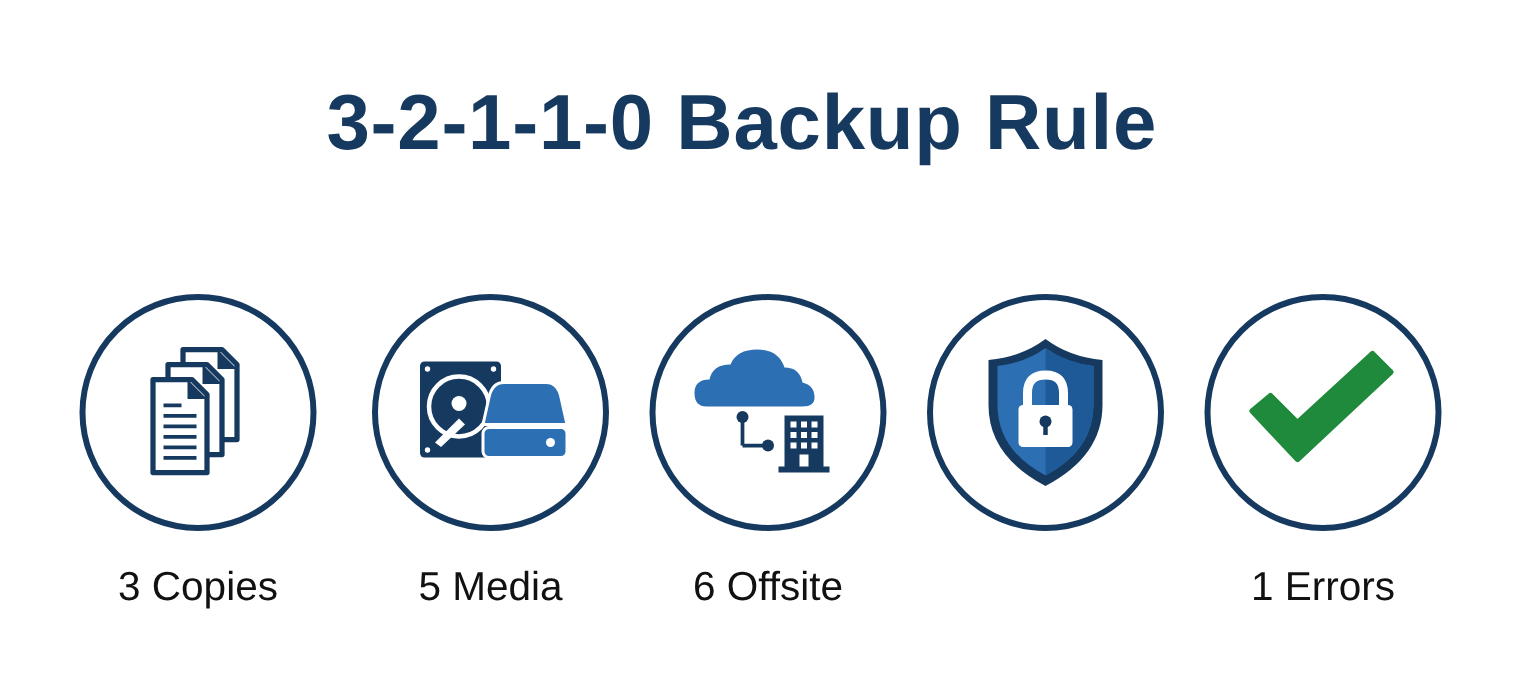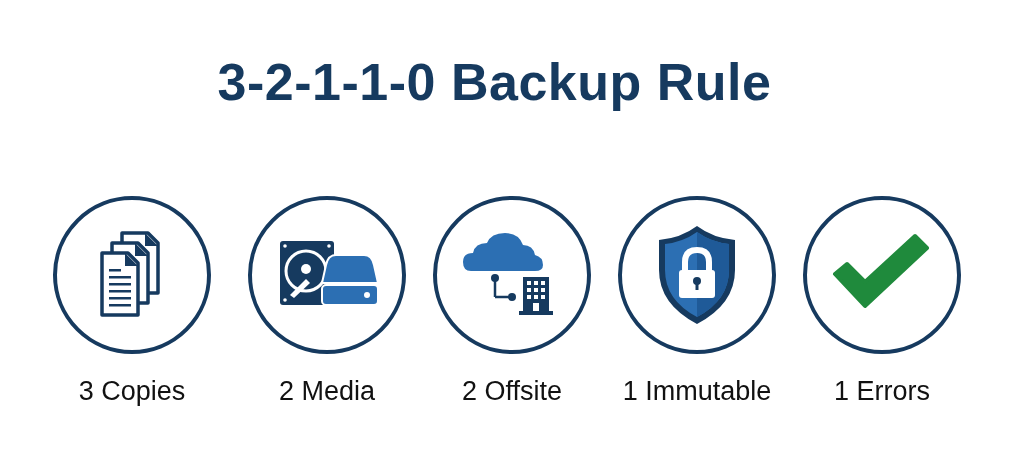--- a/index.html
+++ b/index.html
@@ -48,21 +48,21 @@
       <circle cx="13" cy="75" r="1.8" fill="#fff"></circle>
       <circle cx="57" cy="75" r="1.8" fill="#fff"></circle>
       <circle cx="34" cy="46" r="20" fill="none" stroke="#fff" stroke-width="3"></circle>
       <circle cx="34" cy="44" r="5" fill="#fff"></circle>
       <path d="M18 70 L34 54 L38 58 L22 73 Z" fill="#fff"></path>
       <path d="M54 40 Q56 30 64 30 H92 Q100 30 102 40 L106 58 H50 Z" fill="#2c6fb3" stroke="#fff" stroke-width="2"></path>
       <rect x="50" y="60" width="56" height="20" rx="4" fill="#2c6fb3" stroke="#fff" stroke-width="2"></rect>
       <circle cx="95" cy="70" r="3" fill="#fff"></circle>
     </svg>
   </div>
-  <div class="label">2 Media</div>
+  <div class="label">5 Media</div>
 </div>
 
 <div class="item" style="left:427px;">
   <div class="circle">
     <svg width="110" height="100" viewBox="0 0 110 100">
       <path d="M14 46 Q6 46 6 37 Q6 28 16 28 Q18 18 30 18 Q34 8 48 8 Q62 8 66 20 Q76 20 78 30 Q86 32 86 40 Q86 46 78 46 Z" fill="#2c6fb3"></path>
       <g stroke="#163a5f" stroke-width="2.5" fill="none">
         <line x1="38" y1="52" x2="38" y2="72"></line>
         <line x1="38" y1="72" x2="54" y2="72"></line>
       </g>
@@ -77,36 +77,35 @@
         <rect x="70" y="63" width="4" height="4"></rect>
           <rect x="77" y="63" width="4" height="4"></rect>
           <rect x="84" y="63" width="4" height="4"></rect>
         <rect x="70" y="70" width="4" height="4"></rect>
           <rect x="77" y="70" width="4" height="4"></rect>
           <rect x="84" y="70" width="4" height="4"></rect>
         <rect x="76" y="78" width="6" height="8"></rect>
       </g>
     </svg>
   </div>
-  <div class="label">2 Offsite</div>
+  <div class="label">6 Offsite</div>
 </div>
 
 <div class="item" style="left:612px;">
   <div class="circle">
     <svg width="100" height="110" viewBox="0 0 100 110">
       <path d="M50 6 Q66 18 88 20 V50 Q88 84 50 104 Q12 84 12 50 V20 Q34 18 50 6 Z" fill="#163a5f"></path>
       <path d="M50 12 Q64 22 82 24 V50 Q82 80 50 97 Q18 80 18 50 V24 Q36 22 50 12 Z" fill="#2c6fb3"></path>
       <path d="M50 12 Q64 22 82 24 V50 Q82 80 50 97 Z" fill="#1f5a98"></path>
       <path d="M38 52 V42 Q38 30 50 30 Q62 30 62 42 V52" fill="none" stroke="#fff" stroke-width="6"></path>
       <rect x="32" y="50" width="36" height="28" rx="3" fill="#fff"></rect>
       <circle cx="50" cy="61" r="4" fill="#163a5f"></circle>
       <rect x="48.5" y="62" width="3" height="8" fill="#163a5f"></rect>
     </svg>
   </div>
-  <div class="label">1 Immutable</div>
 </div>
 
 <div class="item" style="left:797px;">
   <div class="circle">
     <svg width="110" height="90" viewBox="0 0 110 90">
       <path d="M8 44 L20 34 L38 52 L88 6 L100 18 L38 76 Z" fill="#1f8a3c" stroke="#1f8a3c" stroke-width="4" stroke-linejoin="round"></path>
     </svg>
   </div>
   <div class="label">1 Errors</div>
 </div>

